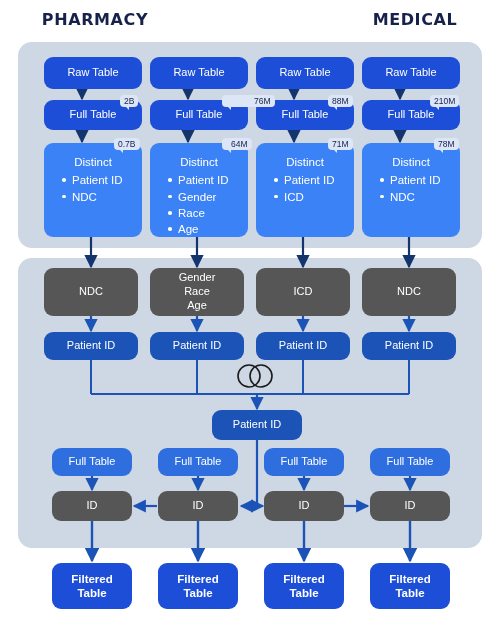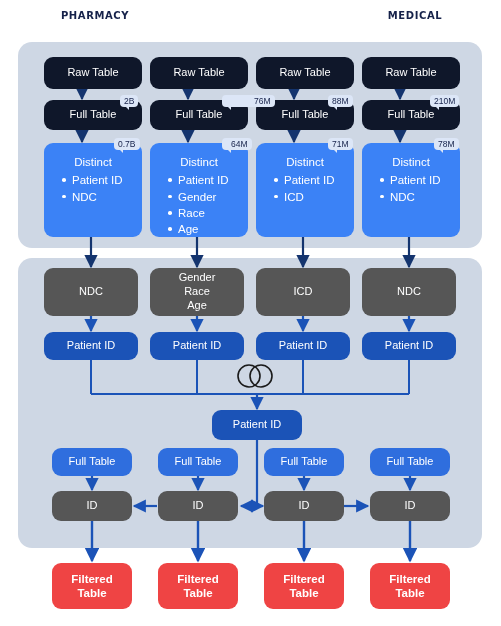--- a/index.html
+++ b/index.html
@@ -26,45 +26,45 @@
     position: absolute;
     background: #ced7e4;
     border-radius: 14px;
     z-index: 1;
   }
   .col-header {
     position: absolute;
     top: 10px;
     text-align: center;
     color: #16224a;
-    font-size: 10px;
+    font-size: 16px;
     font-weight: 700;
     letter-spacing: 0.6px;
     z-index: 4;
     font-family: "DejaVu Sans", sans-serif;
   }
   .node {
     position: absolute;
     border-radius: 9px;
     display: flex;
     align-items: center;
     justify-content: center;
     color: #ffffff;
     font-size: 11px;
     text-align: center;
     z-index: 3;
     box-sizing: border-box;
     line-height: 1.25;
   }
-  .node.dark   { background: #0f172a; }
+  .node.dark   { background: #1d4ed8; }
   .node.navy   { background: #3b82f6; }
   .node.grey   { background: #565656; }
   .node.blue   { background: #1b53b7; }
   .node.bblue  { background: #2f6ede; }
-  .node.teal   { background: #ef4444; font-weight: 700; font-size: 11.5px; }
+  .node.teal   { background: #1d4ed8; font-weight: 700; font-size: 11.5px; }
   .node.multiline { flex-direction: column; }
 
   .distinct {
     align-items: flex-start;
     justify-content: flex-start;
     flex-direction: column;
     padding: 12px 0 0 0;
     text-align: left;
   }
   .distinct .d-title {

